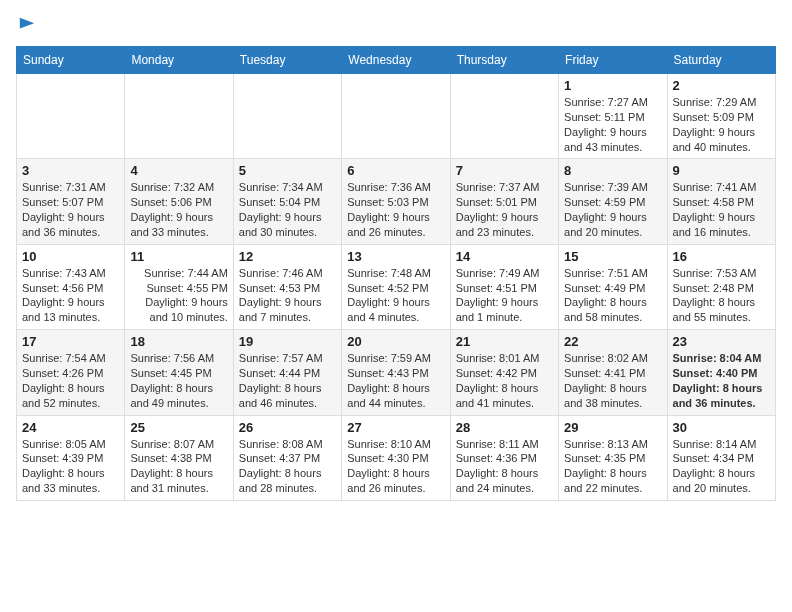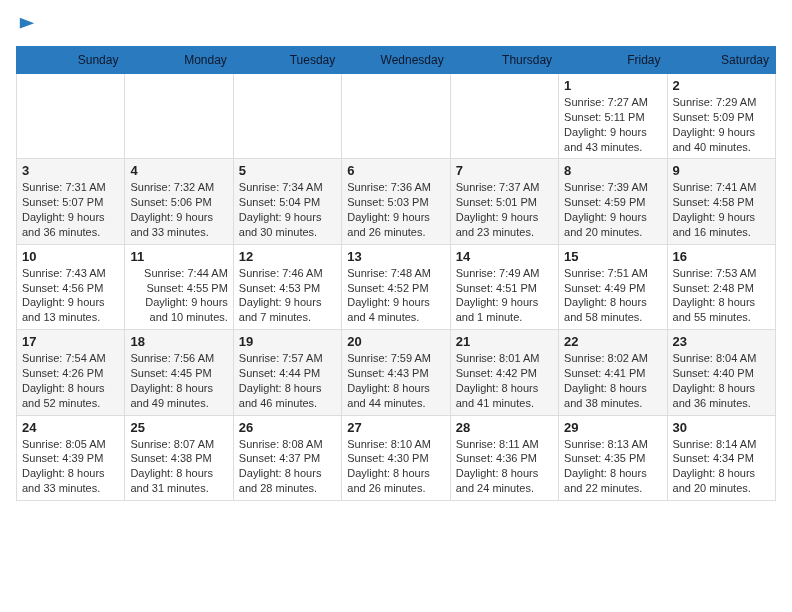--- a/index.html
+++ b/index.html
@@ -46,22 +46,22 @@
       font-size: 16px;
       color: #444;
     }
     .calendar {
       width: 100%;
       border-collapse: collapse;
       font-size: 11px;
     }
     .calendar th {
       background: #2a7abf;
-      color: #0f172a;
-      text-align: right;
+      color: #ffffff;
+      text-align: left;
       padding: 6px 6px;
       font-size: 12px;
       font-weight: normal;
       border: 1px solid #2a7abf;
     }
     .calendar td {
       vertical-align: top;
       padding: 4px 5px;
       border: 1px solid #ddd;
       width: 14.28%;
@@ -285,21 +285,21 @@
         </td>
         <td>
           <span class="day-number">22</span>
           <div class="day-info" style="white-space: pre-line;">Sunrise: 8:02 AM
 Sunset: 4:41 PM
 Daylight: 8 hours
 and 38 minutes.</div>
         </td>
         <td>
           <span class="day-number">23</span>
-          <div class="day-info" style="white-space: pre-line;">Sunrise: 8:04 AM
+          <div class="day-info" style="white-space: pre-line; font-weight: bold;">Sunrise: 8:04 AM
 Sunset: 4:40 PM
 Daylight: 8 hours
 and 36 minutes.</div>
         </td>
       </tr>
       <tr>
         <td>
           <span class="day-number">24</span>
           <div class="day-info" style="white-space: pre-line;">Sunrise: 8:05 AM
 Sunset: 4:39 PM

